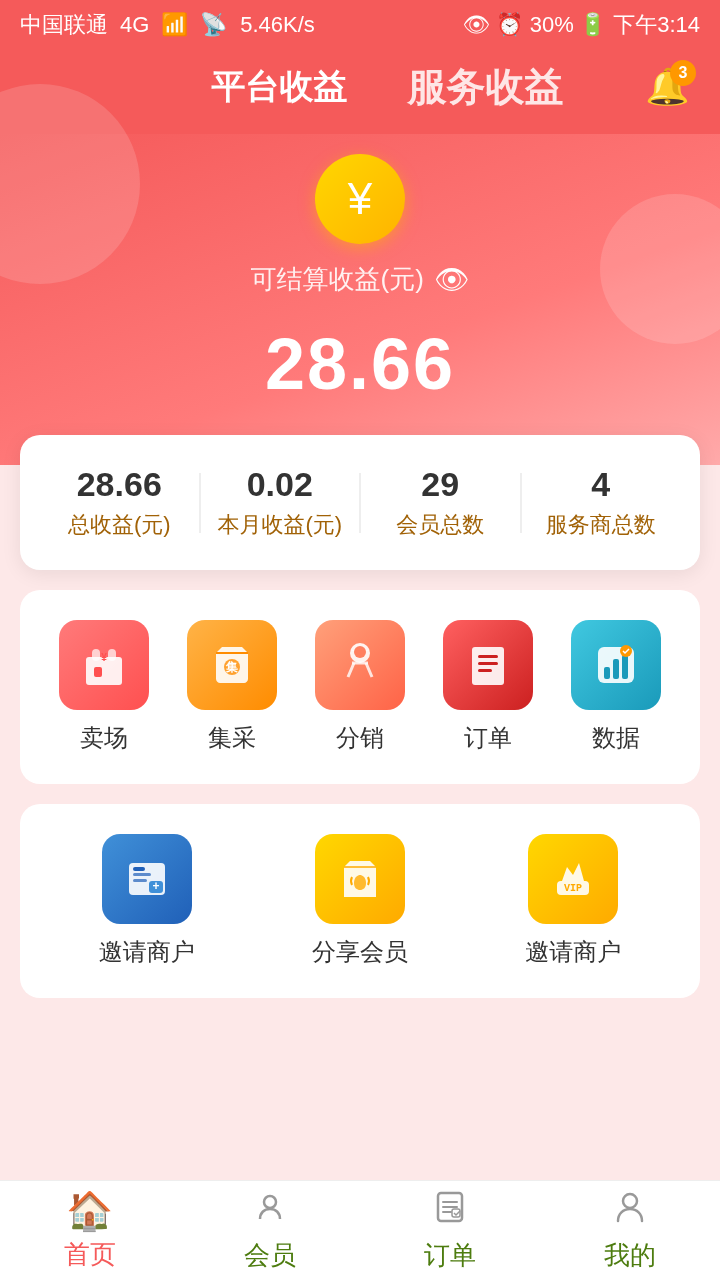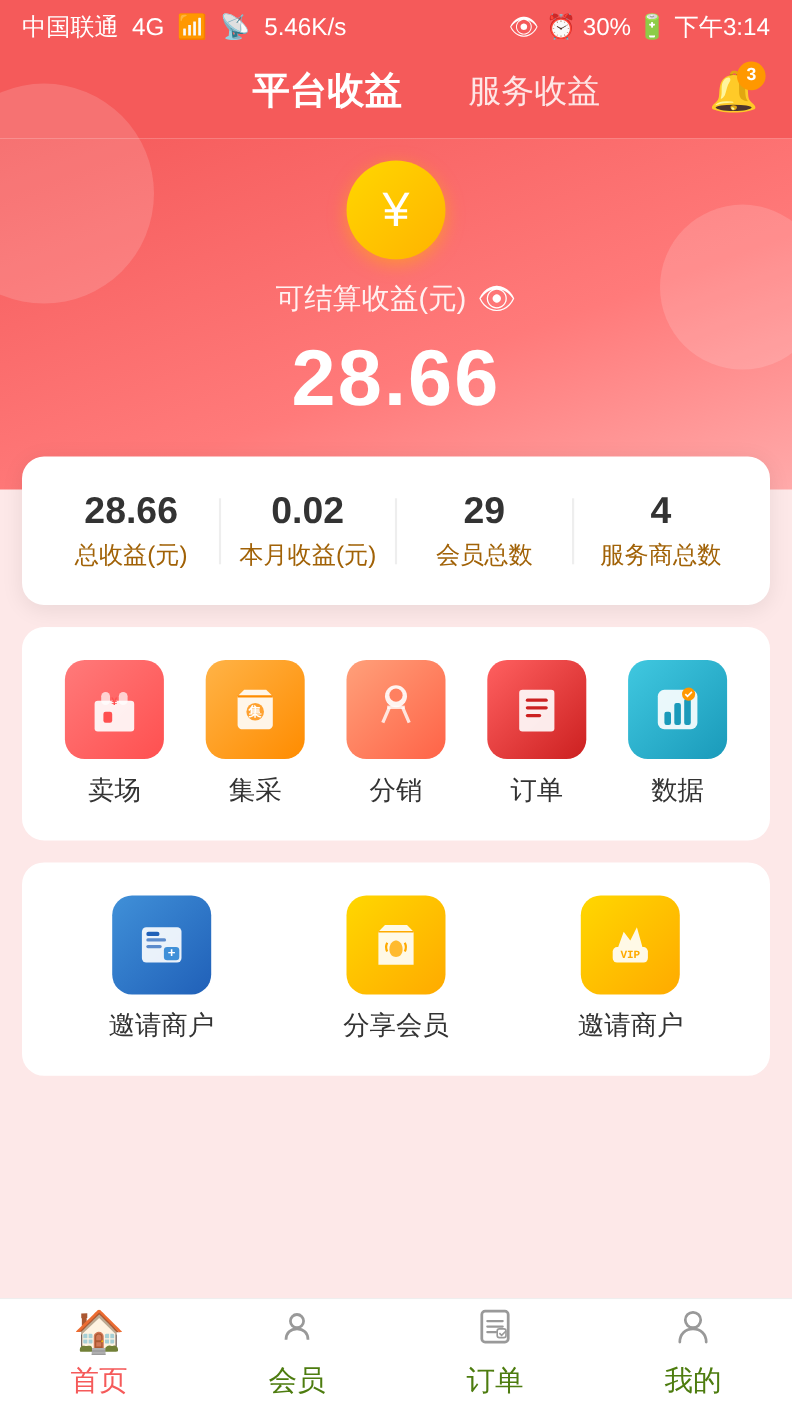--- a/index.html
+++ b/index.html
@@ -36,21 +36,22 @@
       position: relative;
     }
     .header-title {
       color: white;
       font-size: 34px;
       font-weight: bold;
       margin-left: 40px;
     }
     .header-subtitle {
       color: rgba(255,255,255,0.85);
-      font-size: 30px;
+      font-size: 39px;
+      font-weight: bold;
     }
     .header-bell {
       position: relative;
     }
     .bell-icon {
       color: white;
       font-size: 36px;
     }
     .bell-badge {
       position: absolute;
@@ -89,21 +90,21 @@
       color: white;
       box-shadow: 0 4px 15px rgba(255,180,0,0.5);
       margin-bottom: 18px;
     }
     .earnings-label {
       color: rgba(255,255,255,0.9);
       font-size: 26px;
       display: flex;
       align-items: center;
       gap: 10px;
-      margin-bottom: 14px;
+      margin-bottom: 26px;
     }
     .eye-icon { font-size: 28px; color: white; }
     .earnings-amount {
       color: white;
       font-size: 72px;
       font-weight: bold;
       letter-spacing: 2px;
     }
 
     

